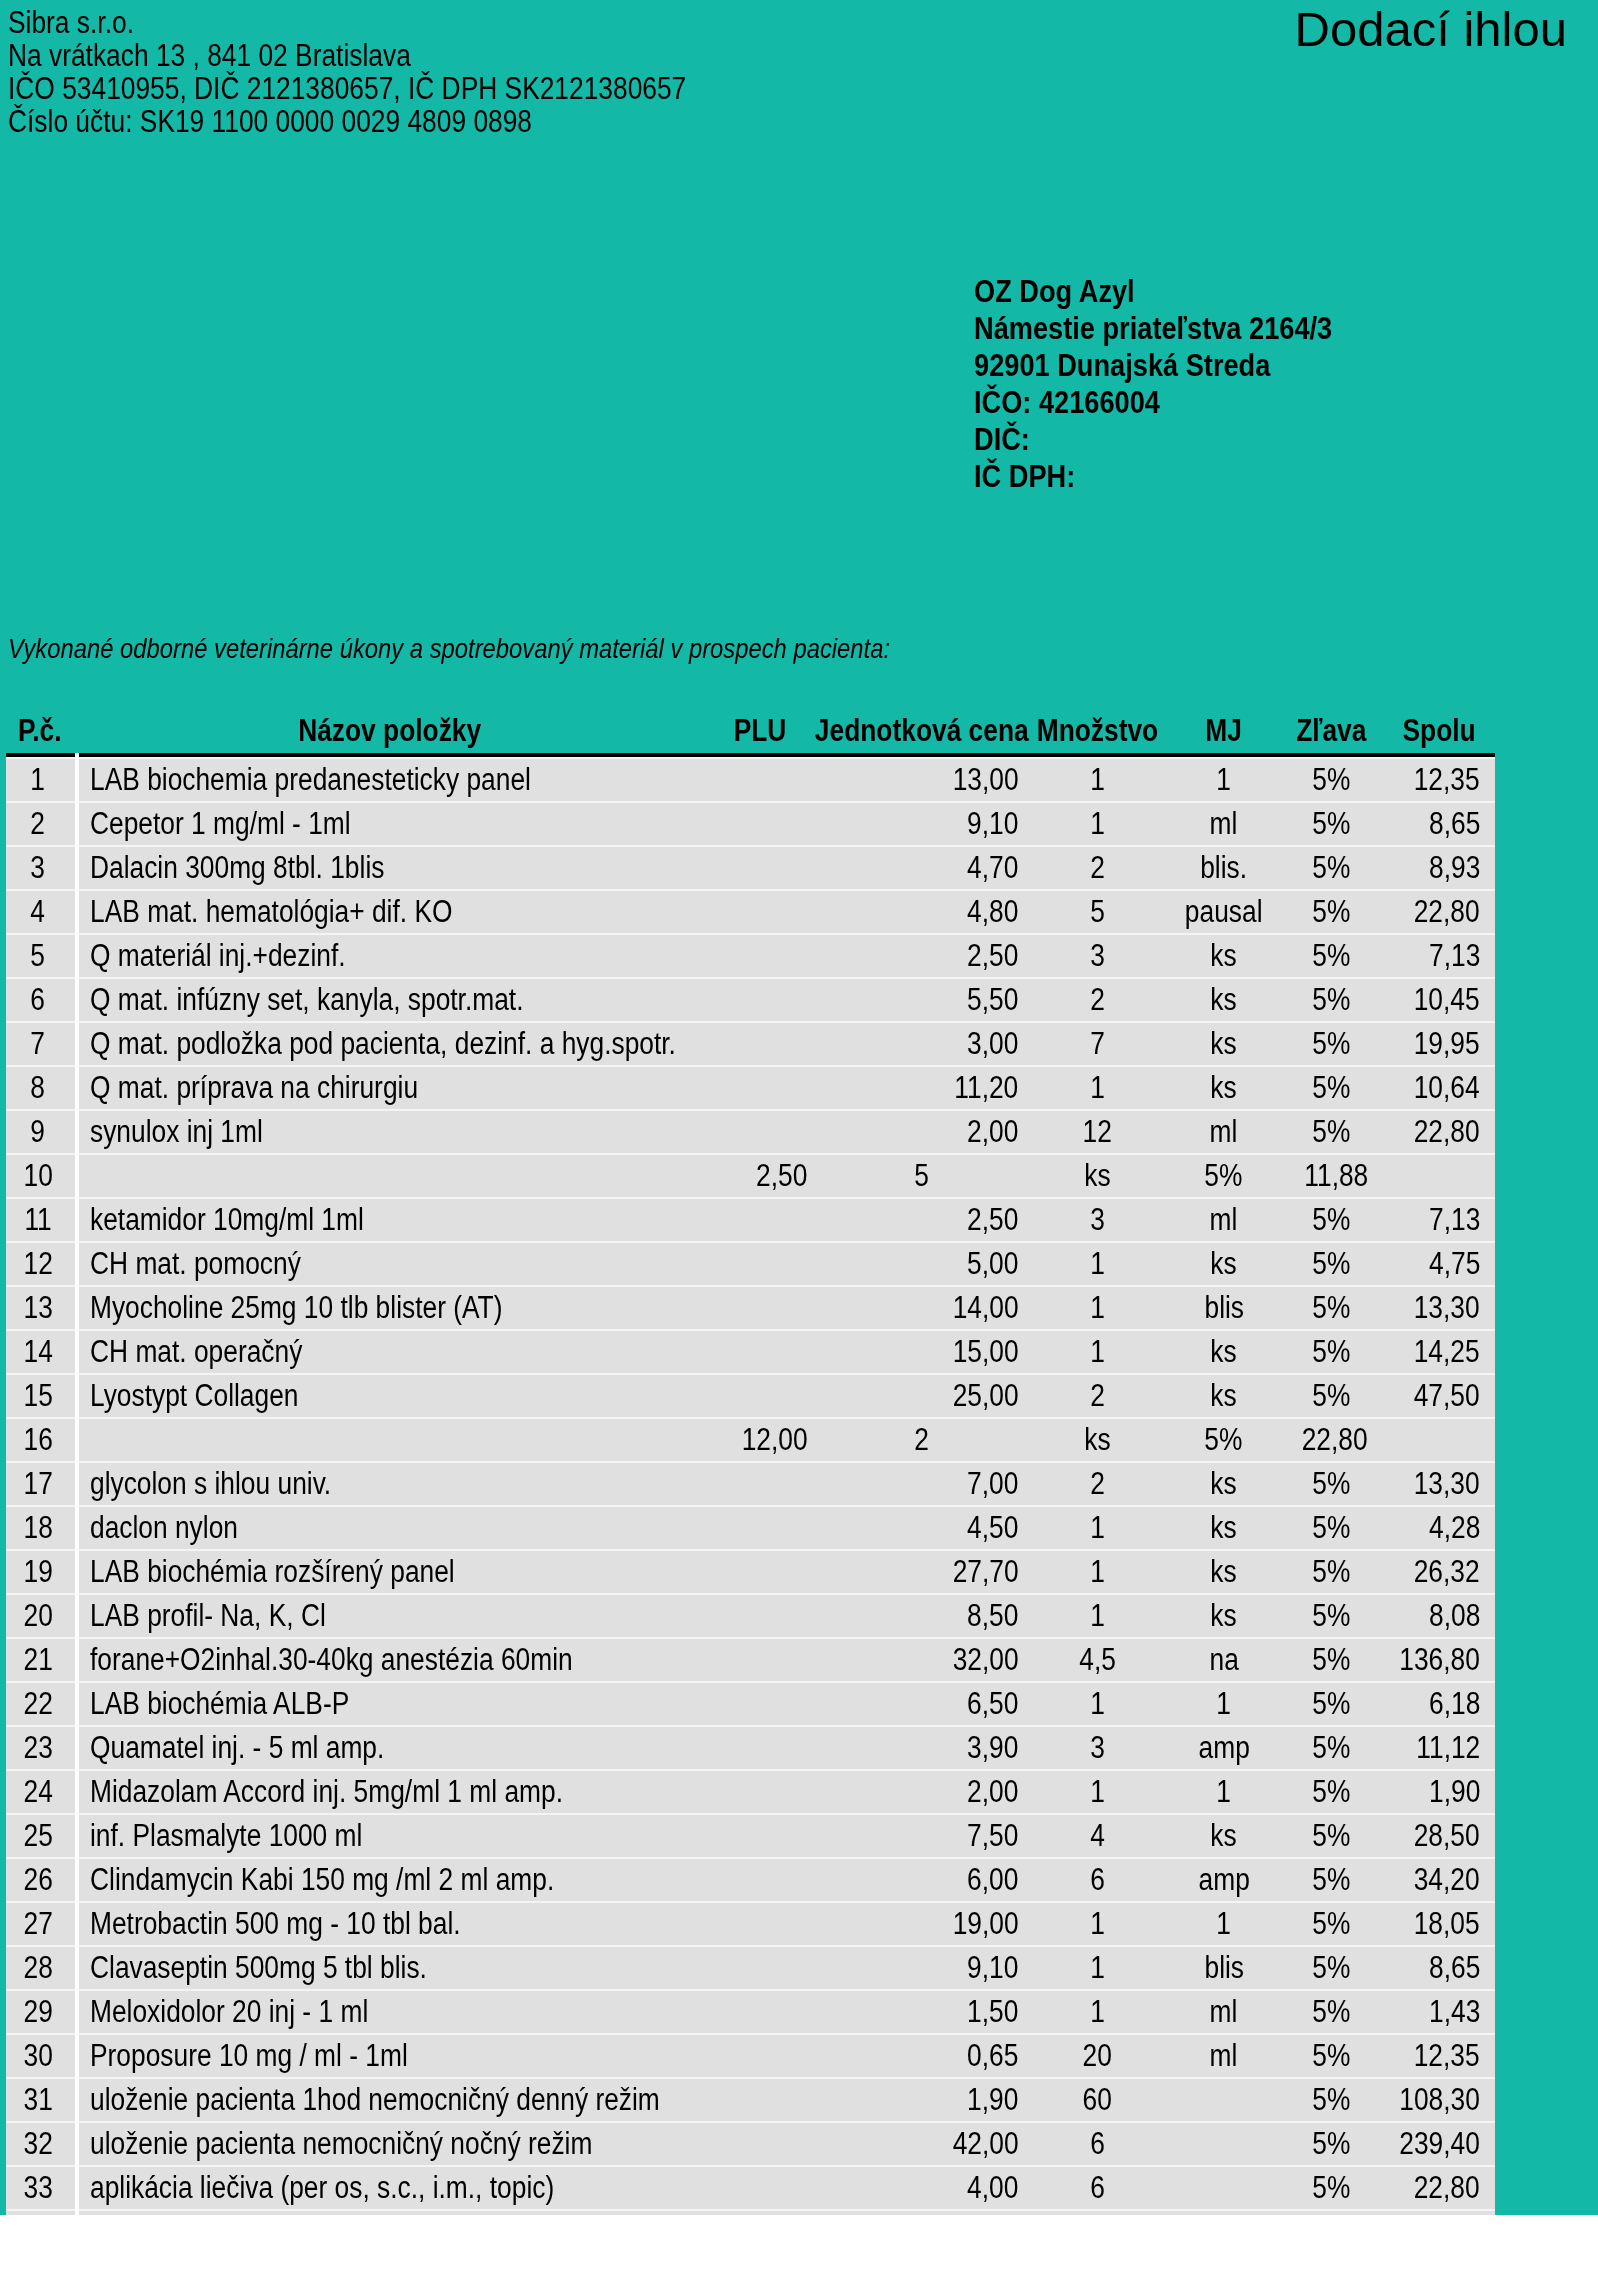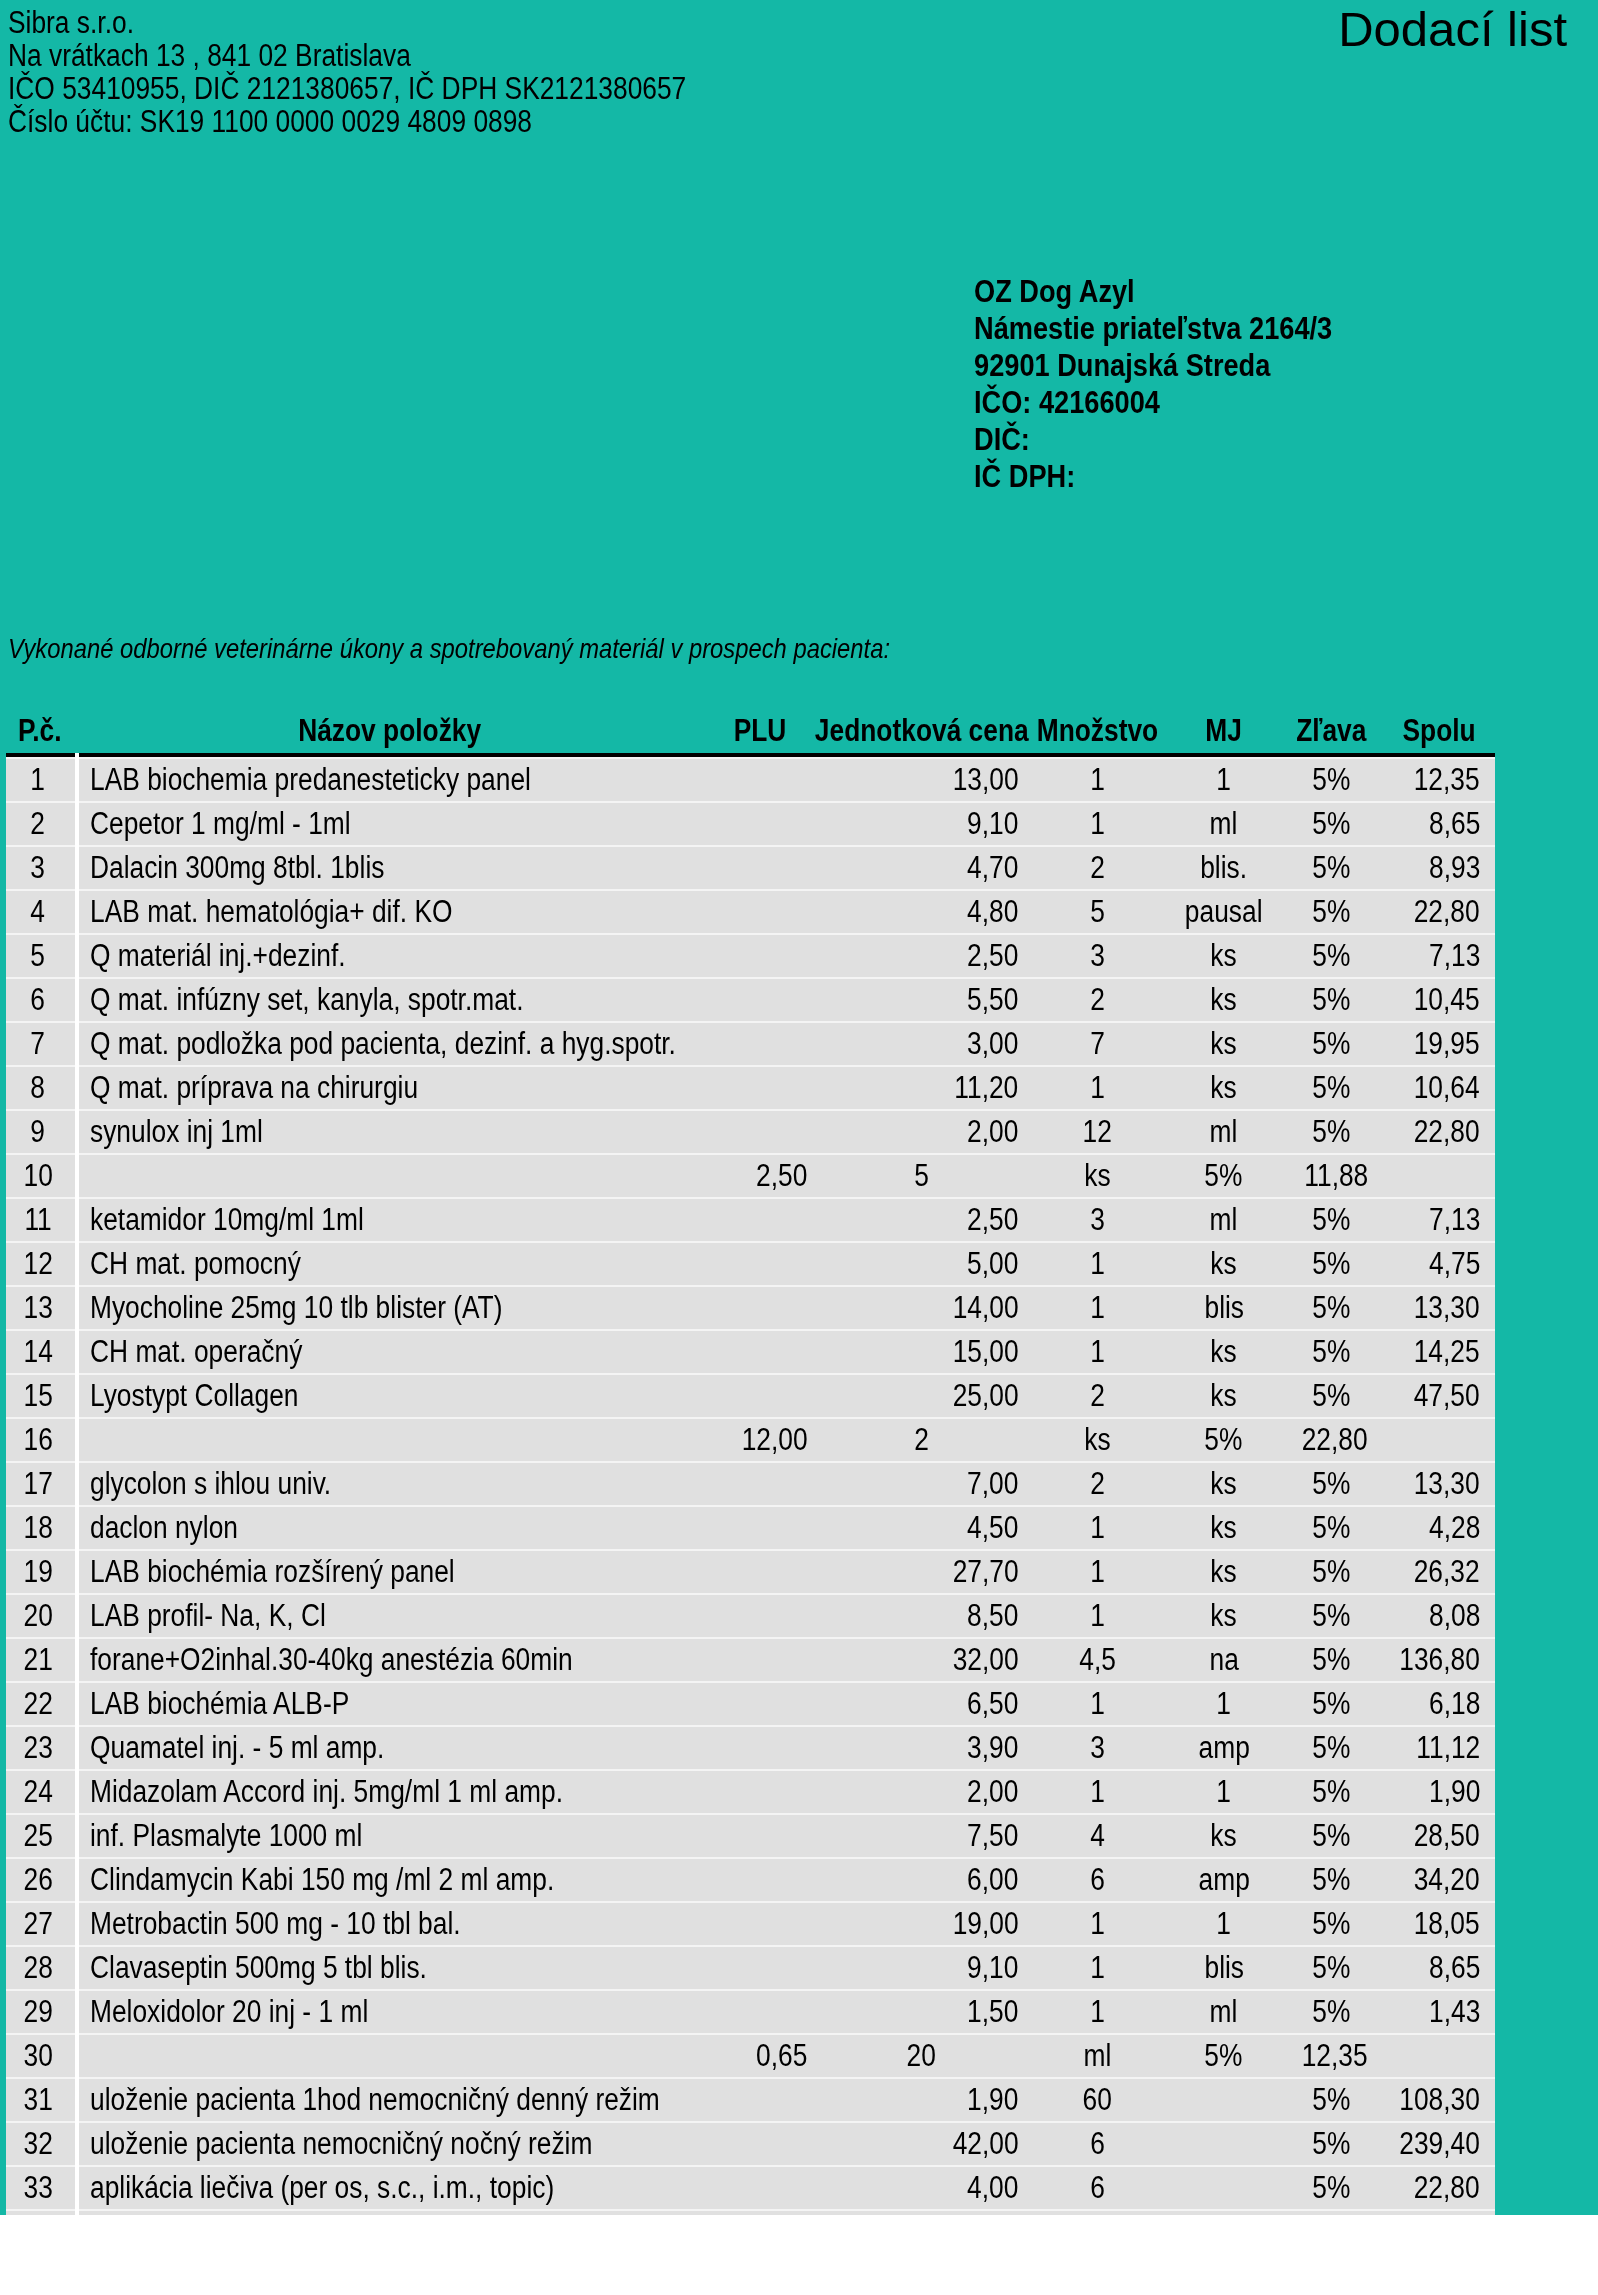--- a/index.html
+++ b/index.html
@@ -50,21 +50,21 @@
 
 <div class="sheet">
 
   <div class="supplier">
     <div><span class="cond o-l">Sibra s.r.o.</span></div>
     <div><span class="cond o-l">Na vrátkach 13 , 841 02 Bratislava</span></div>
     <div><span class="cond o-l">IČO 53410955, DIČ 2121380657, IČ DPH SK2121380657</span></div>
     <div><span class="cond o-l">Číslo účtu: SK19 1100 0000 0029 4809 0898</span></div>
   </div>
 
-  <div class="doc-title">Dodací list</div>
+  <div class="doc-title">Dodací ihlou</div>
 
   <div class="customer">
     <div><span class="cond o-l">OZ Dog Azyl</span></div>
     <div><span class="cond o-l">Námestie priateľstva 2164/3</span></div>
     <div><span class="cond o-l">92901 Dunajská Streda</span></div>
     <div><span class="cond o-l">IČO: 42166004</span></div>
     <div><span class="cond o-l">DIČ:</span></div>
     <div><span class="cond o-l">IČ DPH:</span></div>
   </div>
 
@@ -818,20 +818,23 @@
           </div>
           <div class="cell c-spolu a-r">
             <span class="cond o-r">1,43</span>
           </div>
         </div>
         <div class="grid trow">
           <div class="cell c-pc a-c">
             <span class="cond o-c">30</span>
           </div>
           <div class="cell c-gap"></div>
+          <div class="cell c-name a-l">
+            <span class="cond o-l">Proposure 10 mg / ml - 1ml</span>
+          </div>
           <div class="cell c-plu a-c"></div>
           <div class="cell c-price a-r">
             <span class="cond o-r">0,65</span>
           </div>
           <div class="cell c-qty a-c">
             <span class="cond o-c">20</span>
           </div>
           <div class="cell c-mj a-c">
             <span class="cond o-c">ml</span>
           </div>

